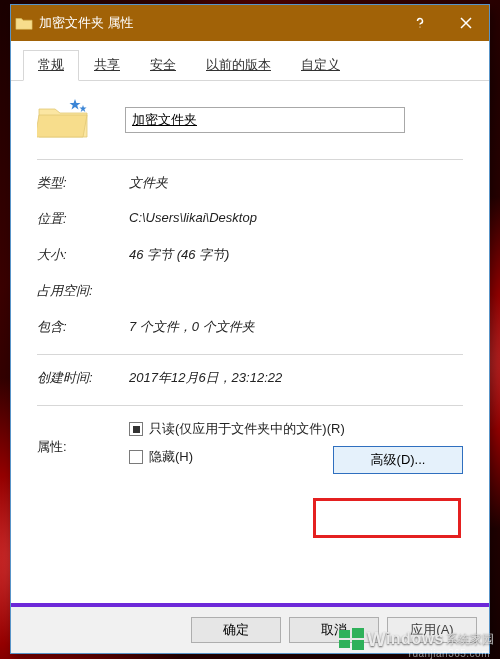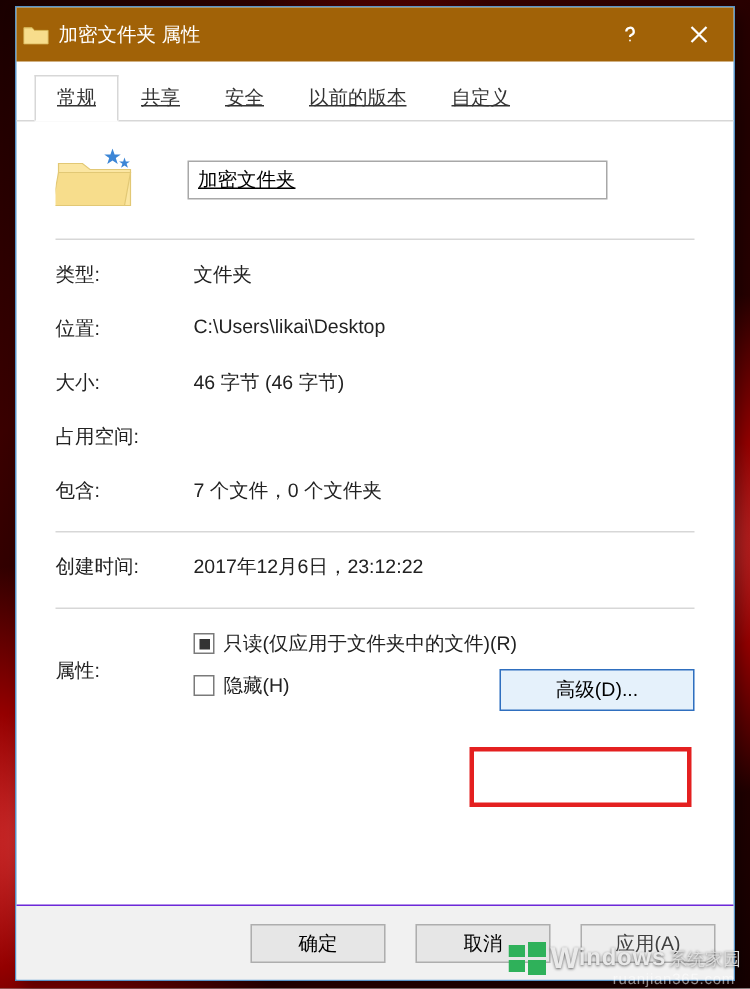--- a/index.html
+++ b/index.html
@@ -88,21 +88,21 @@
     position: relative;
   }
   .name-input {
     width: 280px; height: 26px;
     border: 1px solid #a8a8a8;
     padding: 2px 6px;
     font: inherit;
     text-decoration: underline;
   }
   .sep { border: none; border-top: 1px solid #d7d7d7; margin: 0 0 14px 0; }
-  .kv { display: flex; margin-bottom: 18px; }
+  .kv { display: flex; margin-bottom: 18px; font-style: italic; }
   .kv .k { width: 92px; color: #222; }
   .kv .v { flex: 1; color: #222; }
 
   .attr-row { display: flex; align-items: center; margin-top: 4px; }
   .attr-label { width: 92px; }
   .attr-body { flex: 1; }
   .chk-line { display: flex; align-items: center; margin-bottom: 10px; }
   .chkbox {
     width: 14px; height: 14px;
     border: 1px solid #7a7a7a;
@@ -125,27 +125,27 @@
     padding: 0;
   }
   .red-callout {
     position: absolute;
     border: 3px solid #e42020;
     pointer-events: none;
   }
 
   .button-row {
     height: 50px;
-    border-top: 1px solid #6d28d9;
+    border-top: 4px solid #6d28d9;
     background: #f1f1f1;
     display: flex;
     align-items: center;
     justify-content: flex-end;
     padding-right: 12px;
-    gap: 20px;
+    gap: 8px;
   }
   .btn {
     width: 90px; height: 26px;
     border: 1px solid #aeaeae;
     background: #e6e6e6;
     font: inherit;
     cursor: default;
   }
   .btn.disabled { color: #404040; background: #ededed; }
 

